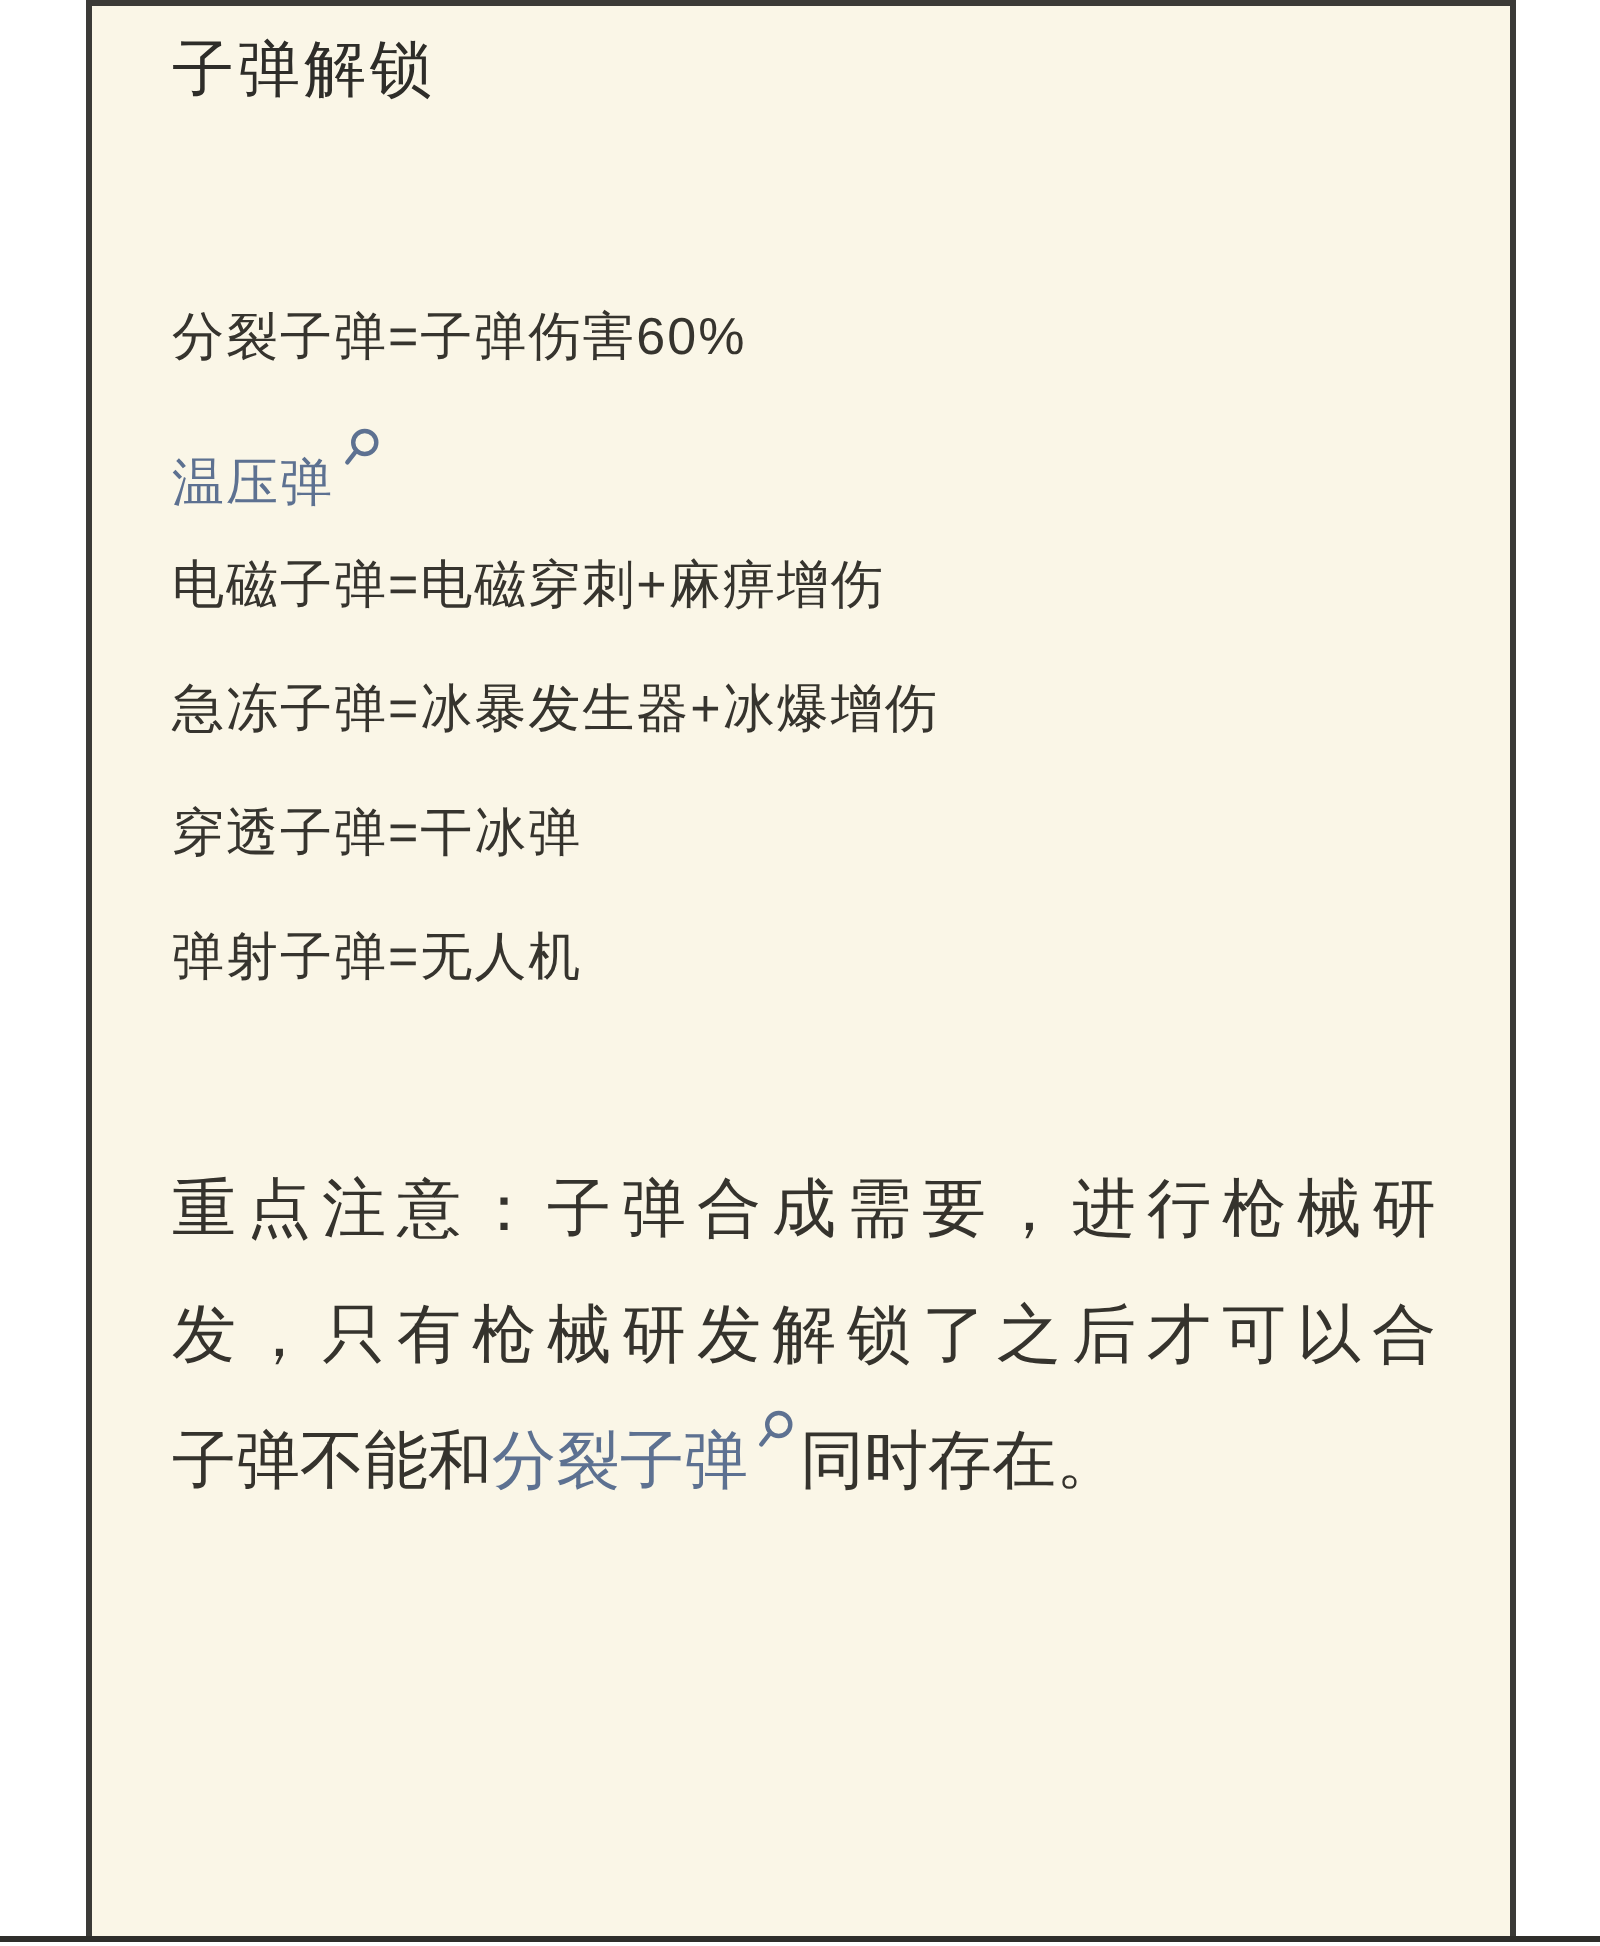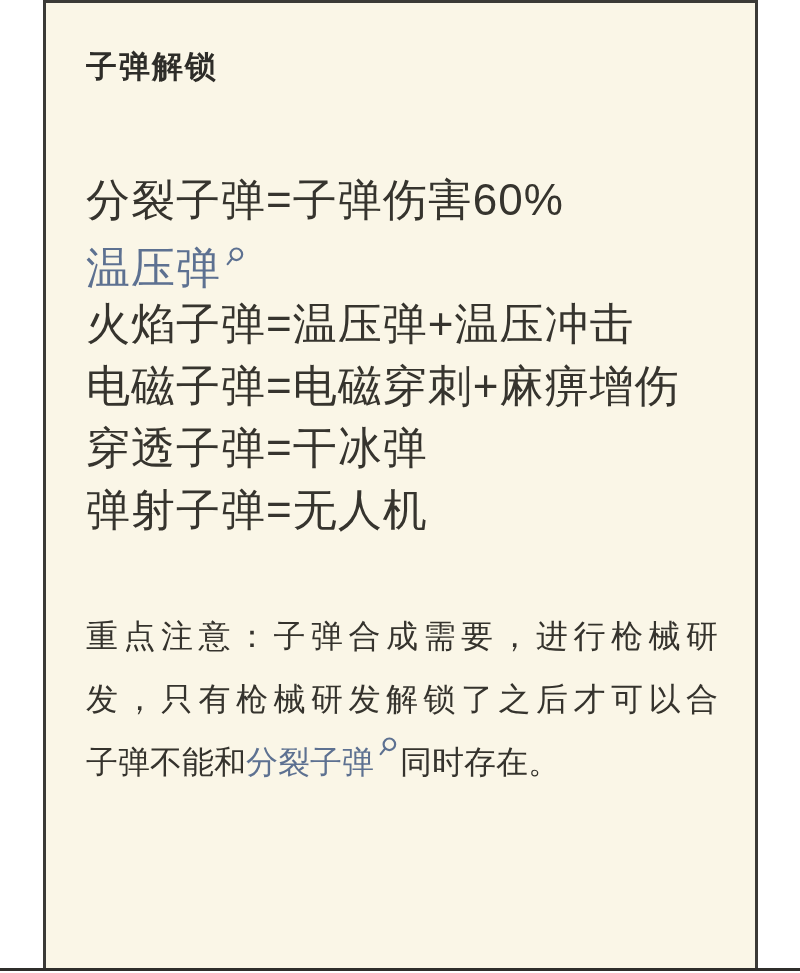--- a/index.html
+++ b/index.html
@@ -27,35 +27,35 @@
     border-left: 3px solid #3b3a37;
     border-right: 3px solid #3b3a37;
     color: #36342e;
   }
   .card-inner {
     padding-left: 40px;
     padding-right: 20px;
   }
   .title {
     margin: 0;
-    padding-top: 47px;
+    padding-top: 15px;
     font-size: 31px;
     line-height: 34px;
-    font-weight: 700;
+    font-weight: 400;
     letter-spacing: 2px;
     color: #2e2d29;
   }
   .recipes {
     margin-top: 85px;
   }
   .recipe-row {
     height: 62px;
     display: flex;
     align-items: center;
-    font-size: 44px;
+    font-size: 26px;
     letter-spacing: 1px;
     white-space: nowrap;
     color: #36342e;
   }
   .note {
     margin-top: 64px;
     width: 632px;
     font-size: 32px;
     line-height: 63px;
     color: #35332d;
@@ -114,28 +114,28 @@
           <span>分裂子弹=子弹伤害60%</span>
         </div>
 
         <div class="recipe-row">
             <a class="link"><span>温压弹</span><span class="search-sup"><svg viewBox="0 0 24 24" fill="none" stroke="#5d7191" stroke-width="2.4" stroke-linecap="round">
                   <circle cx="13.5" cy="9" r="6.3"></circle>
                   <line x1="8.8" y1="13.7" x2="4" y2="19.8"></line>
                 </svg></span></a>
         </div>
 
-        <div class="recipe-row">
-          <span>火焰子弹=温压弹+温压冲击</span>
-        </div>
 
         <div class="recipe-row">
           <span>电磁子弹=电磁穿刺+麻痹增伤</span>
         </div>
 
+        <div class="recipe-row">
+          <span>急冻子弹=冰暴发生器+冰爆增伤</span>
+        </div>
 
         <div class="recipe-row">
           <span>穿透子弹=干冰弹</span>
         </div>
 
         <div class="recipe-row">
           <span>弹射子弹=无人机</span>
         </div>
 
       </div>

